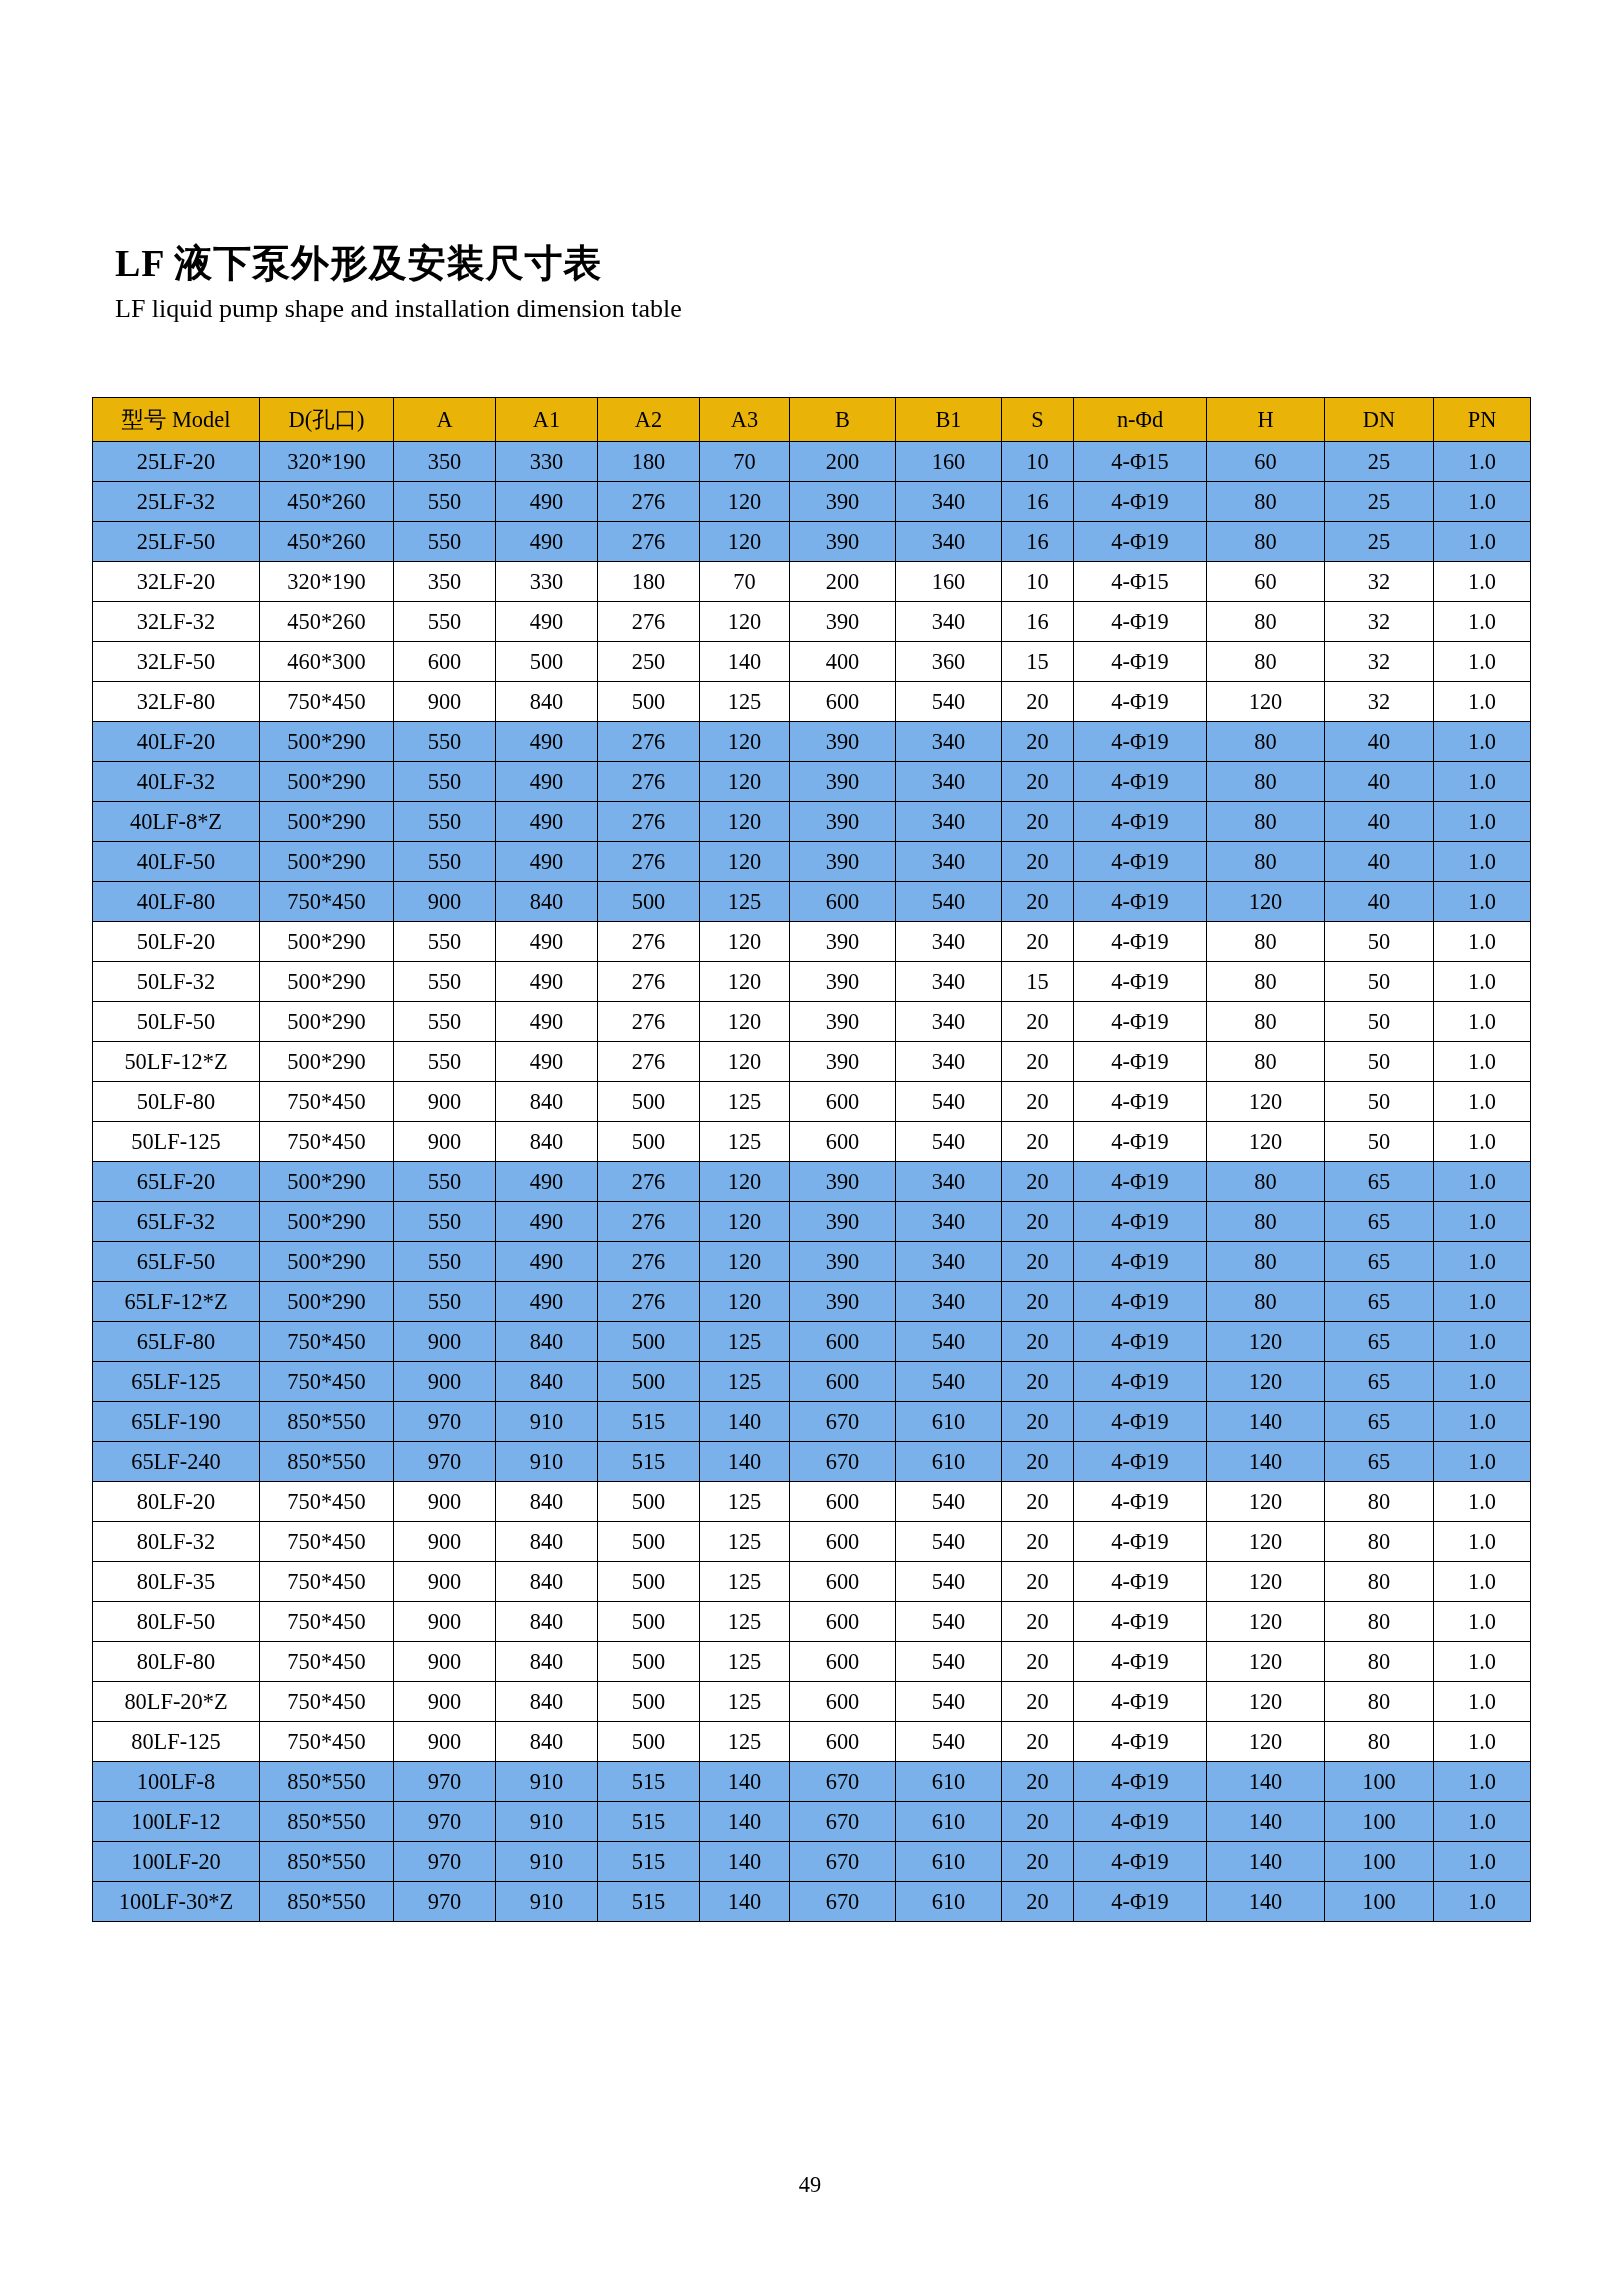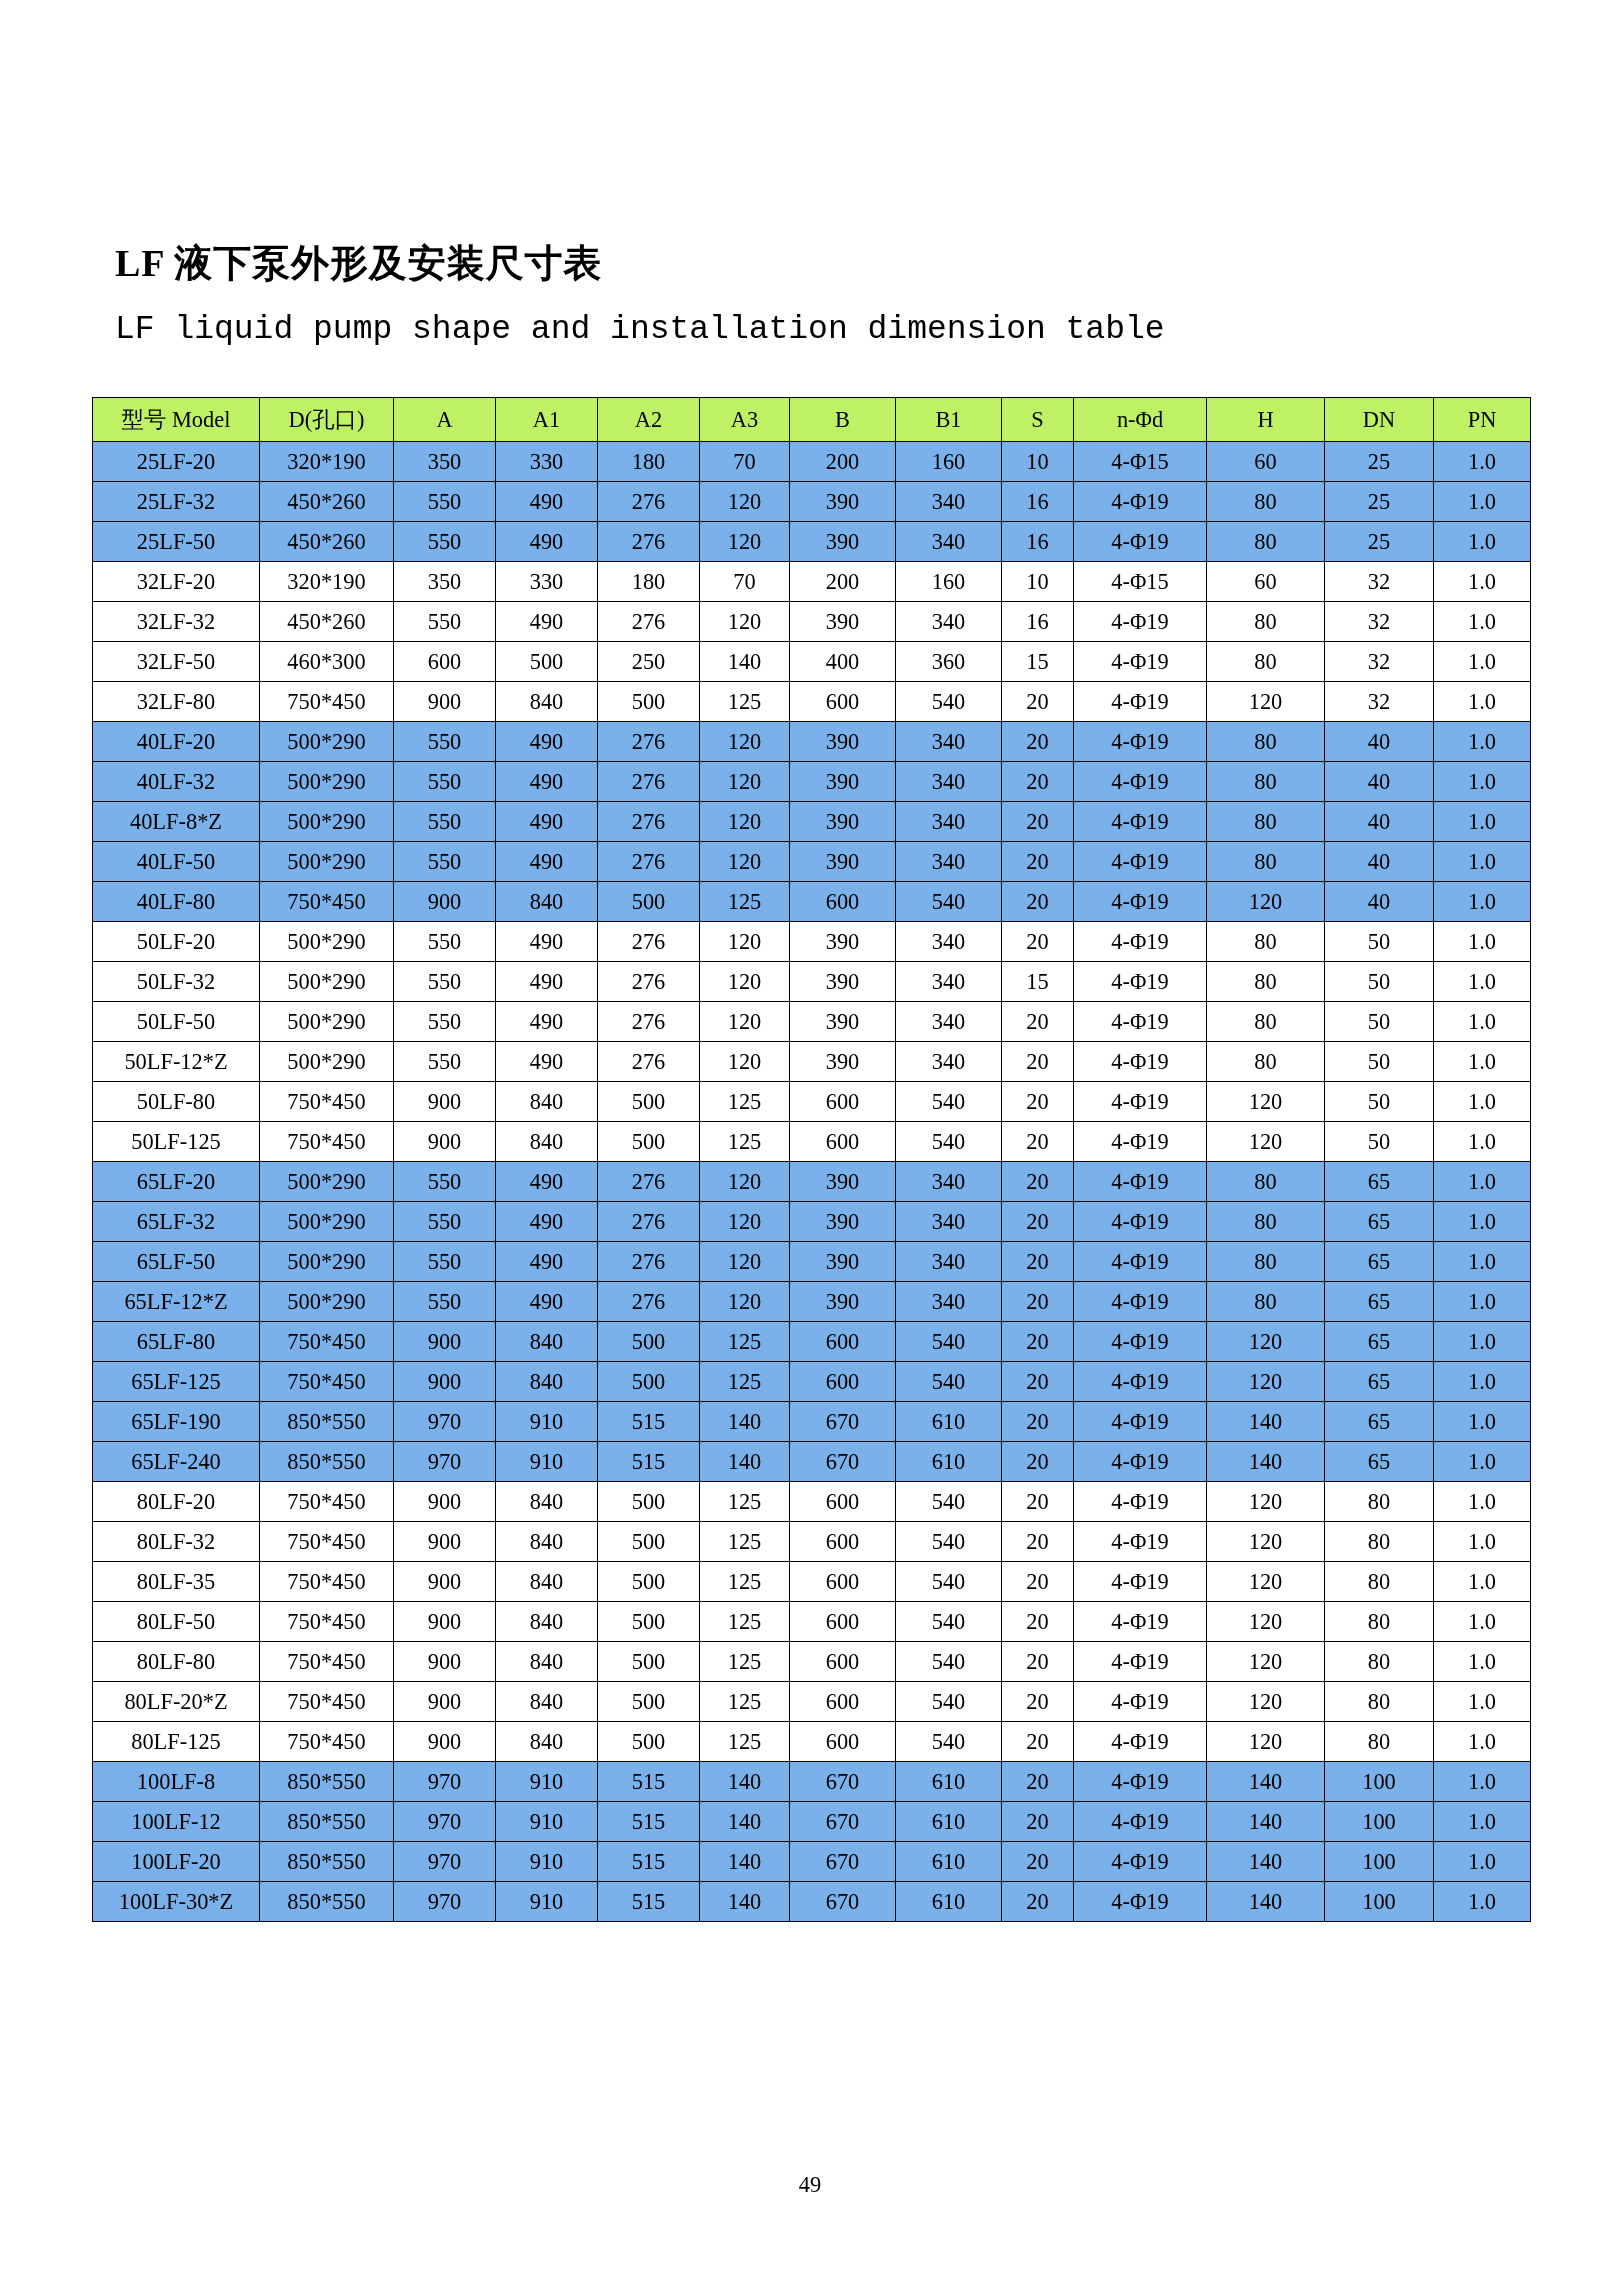--- a/index.html
+++ b/index.html
@@ -29,24 +29,24 @@
   }
   .title-cn {
     font-family: "Liberation Serif", serif;
     font-weight: bold;
     font-size: 38px;
     line-height: 47px;
     letter-spacing: 0.9px;
     white-space: nowrap;
   }
   .title-en {
-    font-family: Liberation Mono, monospace;
-    font-size: 33px;
+    font-family: Liberation Serif, serif;
+    font-size: 26px;
     line-height: 36px;
-    margin-top: 25px;
+    margin-top: 4px;
     white-space: nowrap;
   }
   table.dims {
     position: absolute;
     left: 92px;
     top: 397px;
     border-collapse: collapse;
     width: 1437px;
     table-layout: fixed;
   }
@@ -57,21 +57,21 @@
     font-family: "Liberation Serif", serif;
     font-size: 22.4px;
     height: 39px;
     padding: 0 1.8px;
     font-weight: normal;
     white-space: nowrap;
     overflow: hidden;
   }
   table.dims thead th {
     height: 43px;
-    background: #bef264;
+    background: #eab308;
   }
   tr.shaded td {
     background: #7ab1ea;
   }
   tr.plain td {
     background: #ffffff;
   }
   .page-num {
     position: absolute;
     left: 0;

